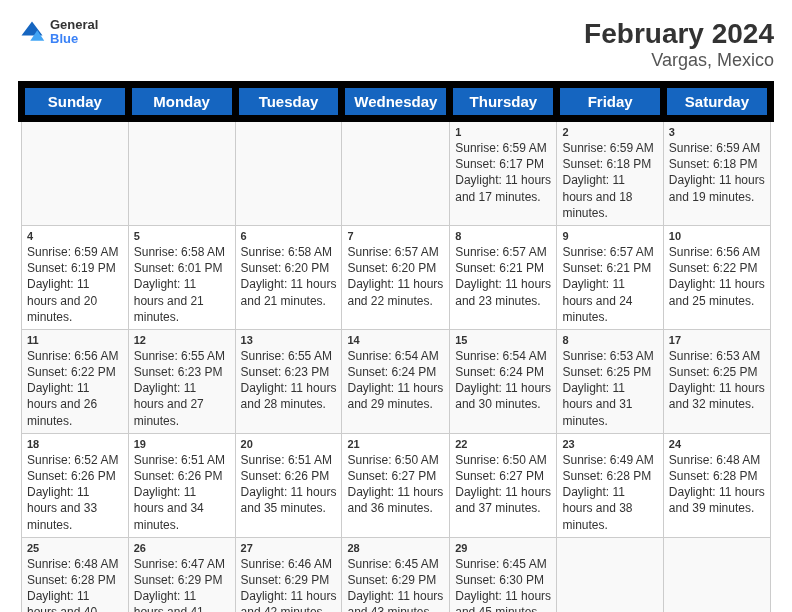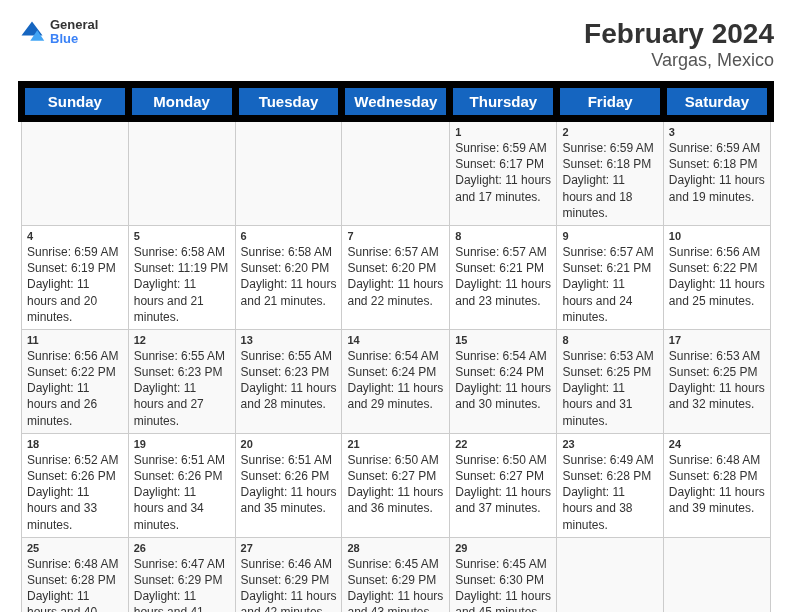--- a/index.html
+++ b/index.html
@@ -164,21 +164,21 @@
           <td>
             <span class="day-num">4</span>
             <div class="day-info">Sunrise: 6:59 AM
 Sunset: 6:19 PM
 Daylight: 11 hours
 and 20 minutes.</div>
           </td>
           <td>
             <span class="day-num">5</span>
             <div class="day-info">Sunrise: 6:58 AM
-Sunset: 11:19 PM
+Sunset: 6:01 PM
 Daylight: 11 hours
 and 21 minutes.</div>
           </td>
           <td>
             <span class="day-num">6</span>
             <div class="day-info">Sunrise: 6:58 AM
 Sunset: 6:20 PM
 Daylight: 11 hours
 and 21 minutes.</div>
           </td>

